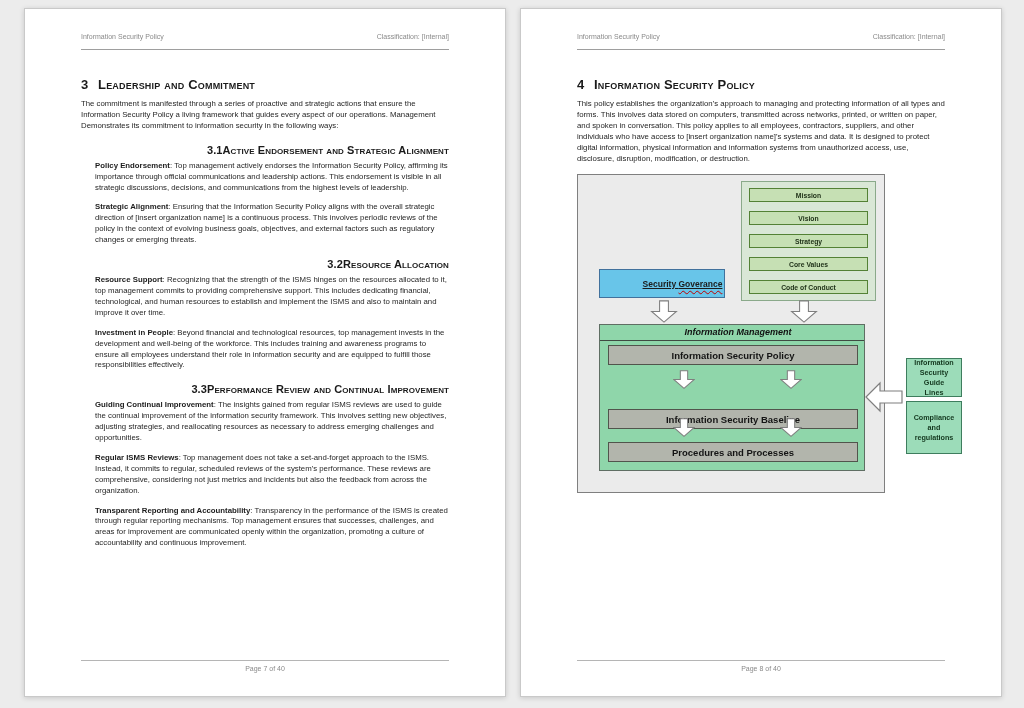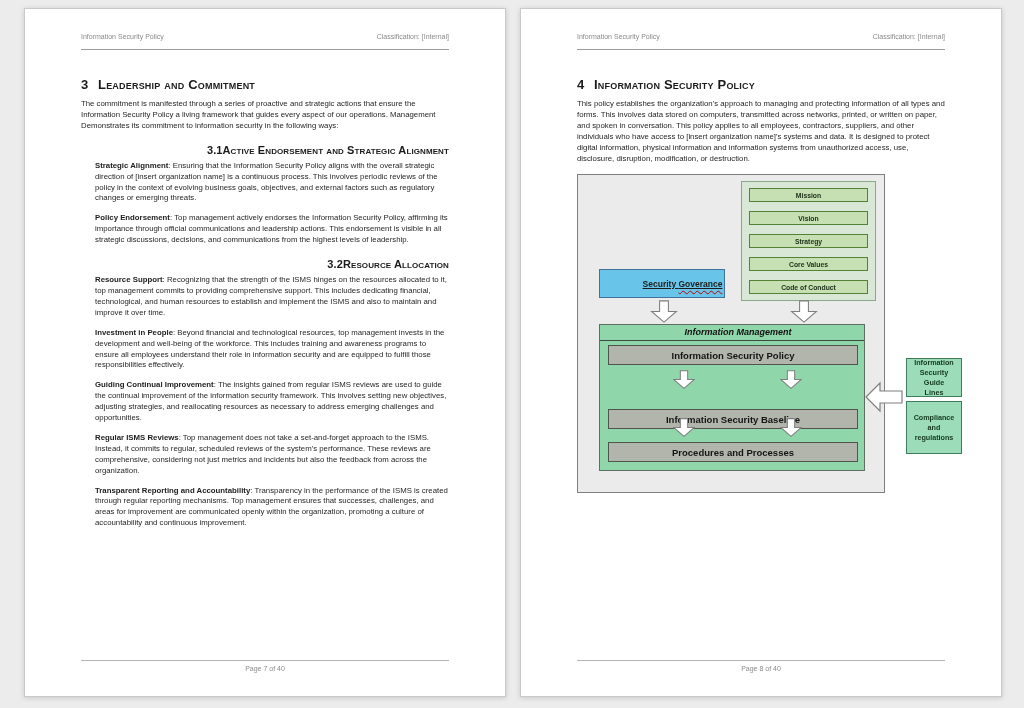--- a/index.html
+++ b/index.html
@@ -109,29 +109,32 @@
 
   <div class="content">
     <h1>
       <span class="num">3</span><span>Leadership and Commitment</span>
     </h1>
     <p class="body">The commitment is manifested through a series of proactive and strategic actions that ensure the Information Security Policy a living framework that guides every aspect of our operations. Management Demonstrates its commitment to information security in the following ways:</p>
 
     <h2>
       <span class="num">3.1</span><span>Active Endorsement and Strategic Alignment</span>
     </h2>
+    <p class="body sub"><b>Policy Endorsement</b><span>: Top management actively endorses the Information Security Policy, affirming its importance through official communications and leadership actions. This endorsement is visible in all strategic discussions, decisions, and communications from the highest levels of leadership.</span></p>
     <p class="body sub"><b>Strategic Alignment</b><span>: Ensuring that the Information Security Policy aligns with the overall strategic direction of [insert organization name] is a continuous process. This involves periodic reviews of the policy in the context of evolving business goals, objectives, and external factors such as regulatory changes or emerging threats.</span></p>
-    <p class="body sub"><b>Policy Endorsement</b><span>: Top management actively endorses the Information Security Policy, affirming its importance through official communications and leadership actions. This endorsement is visible in all strategic discussions, decisions, and communications from the highest levels of leadership.</span></p>
 
     <h2>
       <span class="num">3.2</span><span>Resource Allocation</span>
     </h2>
     <p class="body sub"><b>Resource Support</b><span>: Recognizing that the strength of the ISMS hinges on the resources allocated to it, top management commits to providing comprehensive support. This includes dedicating financial, technological, and human resources to establish and implement the ISMS and also to maintain and improve it over time.</span></p>
     <p class="body sub"><b>Investment in People</b><span>: Beyond financial and technological resources, top management invests in the development and well-being of the workforce. This includes training and awareness programs to ensure all employees understand their role in information security and are equipped to fulfill those responsibilities effectively.</span></p>
 
+    <h2>
+      <span class="num">3.3</span><span>Performance Review and Continual Improvement</span>
+    </h2>
     <p class="body sub"><b>Guiding Continual Improvement</b><span>: The insights gained from regular ISMS reviews are used to guide the continual improvement of the information security framework. This involves setting new objectives, adjusting strategies, and reallocating resources as necessary to address emerging challenges and opportunities.</span></p>
     <p class="body sub"><b>Regular ISMS Reviews</b><span>: Top management does not take a set-and-forget approach to the ISMS. Instead, it commits to regular, scheduled reviews of the system's performance. These reviews are comprehensive, considering not just metrics and incidents but also the feedback from across the organization.</span></p>
     <p class="body sub"><b>Transparent Reporting and Accountability</b><span>: Transparency in the performance of the ISMS is created through regular reporting mechanisms. Top management ensures that successes, challenges, and areas for improvement are communicated openly within the organization, promoting a culture of accountability and continuous improvement.</span></p>
   </div>
 
   <div class="doc-footer">
     <span>Page 7 of 40</span>
   </div>
 </div>
 

